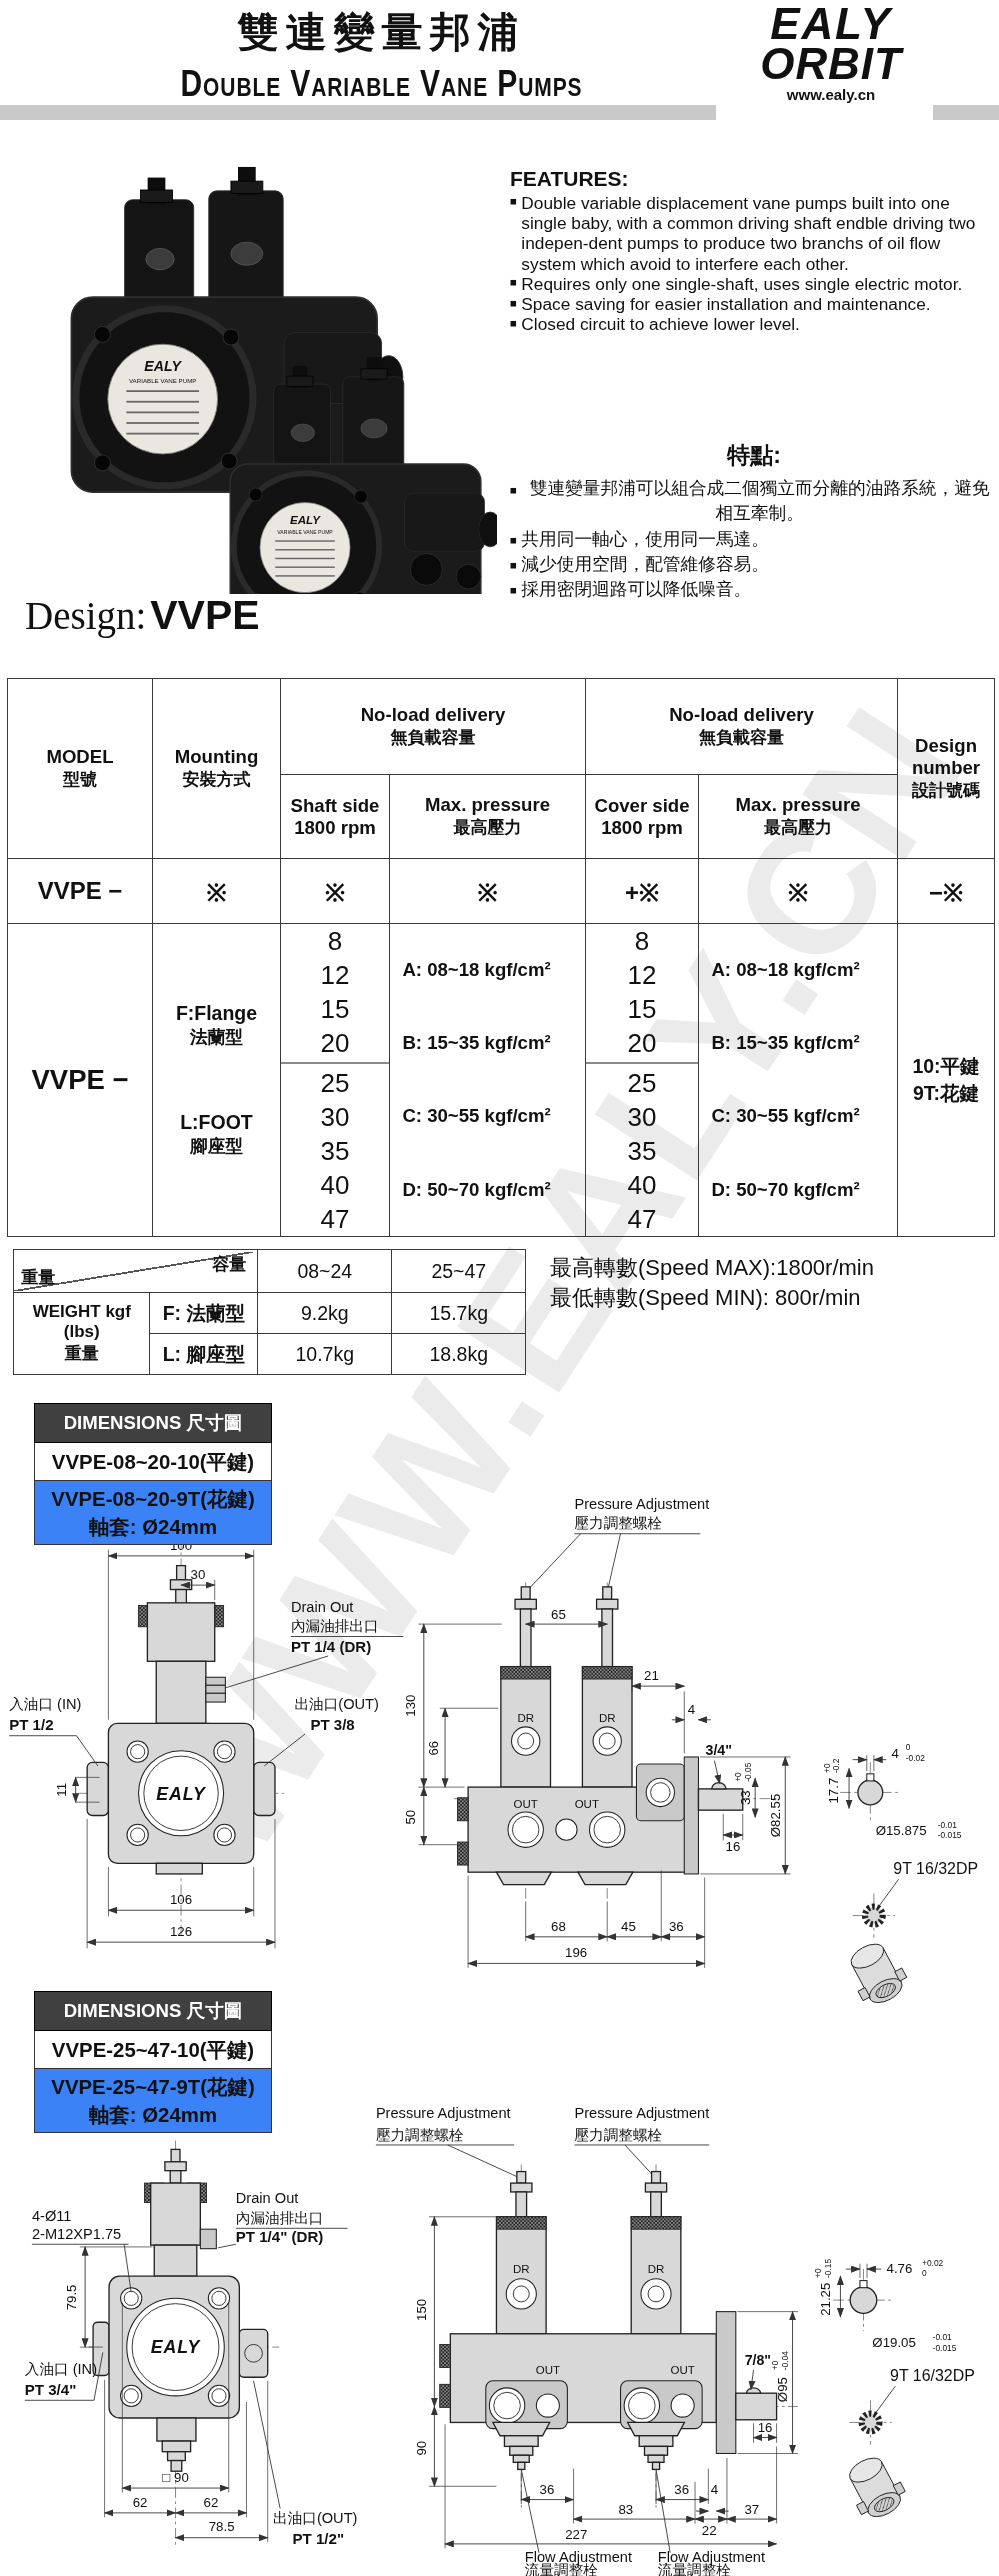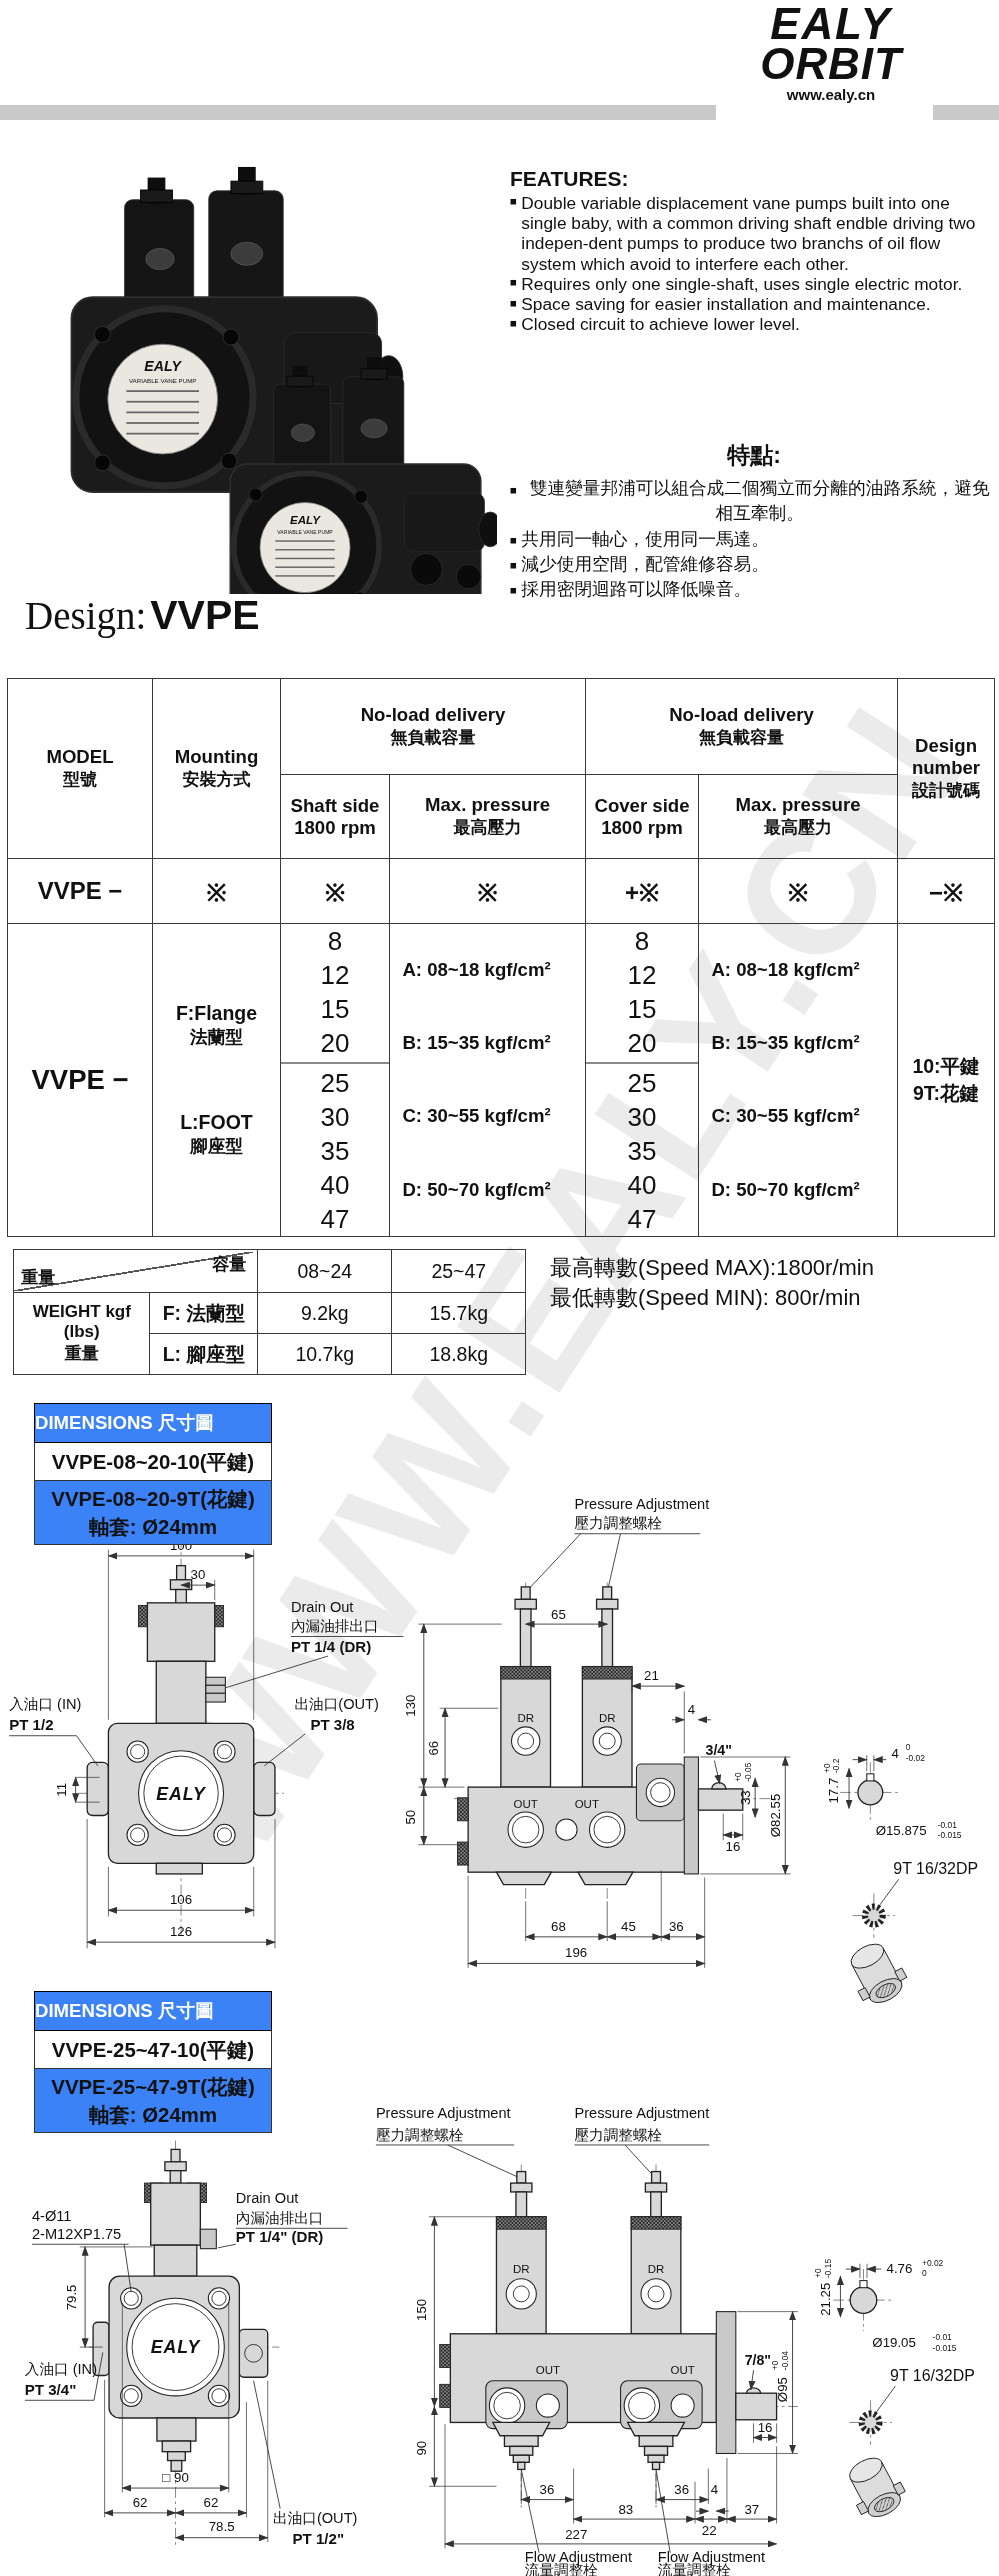--- a/index.html
+++ b/index.html
@@ -53,21 +53,21 @@
   .wtable td{border:1.8px solid #3a3a3a;text-align:center;vertical-align:middle;font-size:19.5px;}
   .diag{position:relative;width:239px;height:39px;
     background:linear-gradient(to bottom right,transparent calc(50% - 0.9px),#555 calc(50% - 0.9px),#555 calc(50% + 0.9px),transparent calc(50% + 0.9px));}
   .diag .ct{position:absolute;top:1.8px;right:7px;font-size:17px;font-weight:bold;}
   .diag .cb{position:absolute;bottom:1.8px;left:7px;font-size:17px;font-weight:bold;}
   .wlab1{font-size:17px;font-weight:bold;} .wlab2{font-size:17px;font-weight:bold;}
   .speed{position:absolute;left:550px;top:1253px;z-index:2;}
   .speed div{font-size:22px;font-weight:500;line-height:1.35;}
   
   .dbox{position:absolute;left:34px;width:238px;z-index:3;}
-  .dbox .dh{background:#3b82f6;color:#fff;font-size:18.6px;font-weight:bold;text-align:left;padding:6.2px 0;border:1.8px solid #000;}
+  .dbox .dh{background:#404040;color:#fff;font-size:18.6px;font-weight:bold;text-align:center;padding:6.2px 0;border:1.8px solid #000;}
   .dbox .dr1{border:1.8px solid #333;border-top:none;text-align:center;font-size:20.4px;font-weight:bold;padding:4.4px 0;background:#fff;}
   .dbox .dr2{border:1.8px solid #333;border-top:none;text-align:center;font-size:20.4px;font-weight:bold;padding:3.5px 0;background:#3b82f6;}
   .dbox1{top:1403px;} .dbox2{top:1991px;}
   
   svg text{font-family:"Liberation Sans",sans-serif;fill:#111;}
   .bodyf{fill:#d8d8d8;stroke:#222;stroke-width:1.5;}
   .bodyf2{fill:#c9c9c9;stroke:#222;stroke-width:1.2;}
   .whitef{fill:#fff;stroke:#222;stroke-width:1.2;}
   .ln{stroke:#222;stroke-width:1.4;fill:none;}
   .dml{stroke:#333;stroke-width:1;fill:none;}
@@ -81,20 +81,24 @@
   .splt{font-size:18px;}
   .svgabs{position:absolute;left:0;z-index:1;}
 </style>
 </head>
 <body>
 
 <div class="page">
 
   <div class="watermark">WWW.EALY.CN</div>
 
+  <div class="titles">
+    <div class="title-zh">雙連變量邦浦</div>
+    <div class="title-en">Double Variable Vane Pumps</div>
+  </div>
   <div class="logo">
     <div class="logo-1">EALY</div>
     <div class="logo-2">ORBIT</div>
     <div class="site">www.ealy.cn</div>
   </div>
   <div class="bar bar-l"></div>
   <div class="bar bar-r"></div>
 
   <svg class="svgabs" style="top:151px;left:17.7px;" width="479" height="443" viewBox="0 0 540 500">
     <defs>

